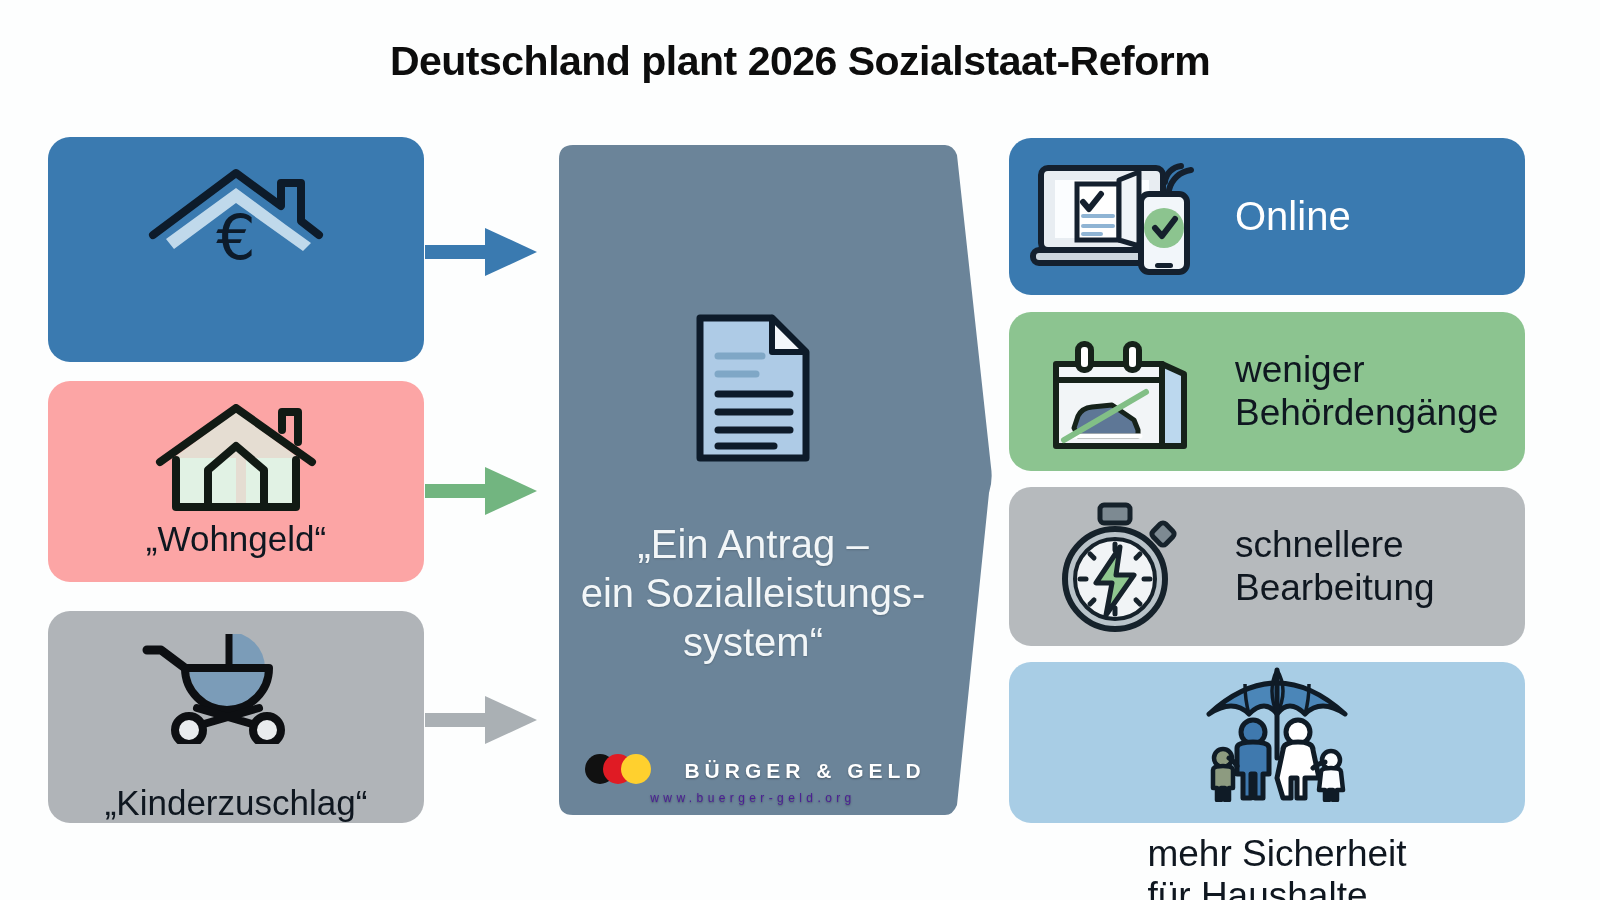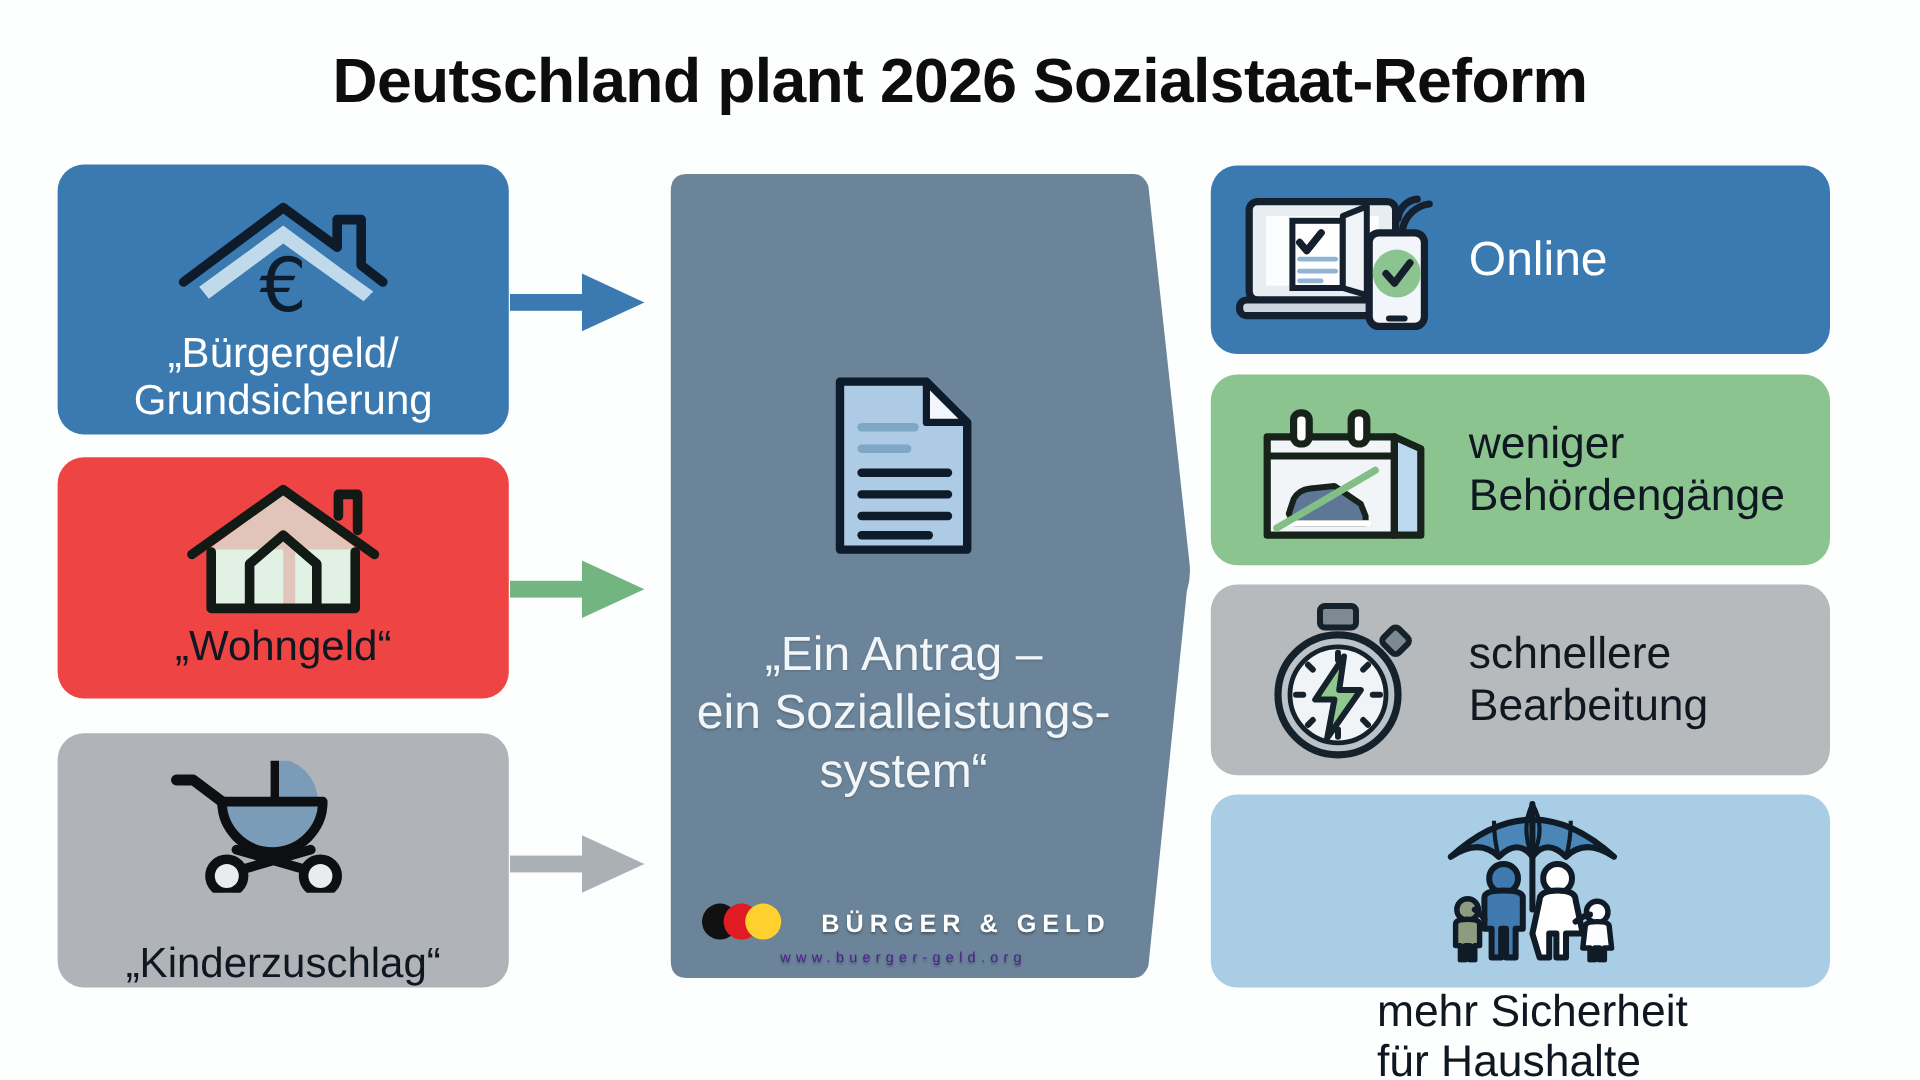--- a/index.html
+++ b/index.html
@@ -10,21 +10,21 @@
     font-family:"Liberation Sans","DejaVu Sans",sans-serif;
     overflow:hidden;
     position:relative;
   }
   #stage{position:relative;width:1600px;height:900px;background:#fdfefe;}
 
   
   .title{
     position:absolute;left:0;top:38px;width:1600px;
     text-align:center;
-    font-size:52px;font-weight:bold;letter-spacing:-0.5px;
+    font-size:41px;font-weight:bold;letter-spacing:-0.5px;
     color:#0d0d0d;
     font-family:"Liberation Sans","DejaVu Sans",sans-serif;
     white-space:nowrap;
   }
 
   
   .card{position:absolute;border-radius:22px;box-sizing:border-box;}
 
   
   .left-card{
@@ -39,21 +39,21 @@
     text-align:center;
     font-size:35px;line-height:1.12;
     font-weight:400;
     padding:0 10px;
     white-space:pre-line;
   }
   .left-label.light{color:#ffffff;}
   .left-label.dark{color:#0f1720;}
 
   #left-card-0{left:48px;top:137px;height:225px;background:#3a7ab0;}
-  #left-card-1{left:48px;top:381px;height:201px;background:#ef4444;}
+  #left-card-1{left:48px;top:381px;height:201px;background:#fca5a5;}
   #left-card-2{left:48px;top:611px;height:212px;background:#b0b4b8;gap:34px;}
 
   
   .arrow{position:absolute;height:60px;width:115px;}
 
   #arrow-0{left:425px;top:222px;}
   #arrow-1{left:425px;top:461px;}
   #arrow-2{left:425px;top:690px;}
 
   
@@ -87,21 +87,21 @@
   .brand-url{
     color:#4c1d95;font-size:12px;letter-spacing:4.4px;
     text-shadow:0 1px 2px rgba(0,0,0,.35);
   }
 
   
   .right-card{
     width:516px;
     display:flex;align-items:center;
     padding-left:20px;
-    gap:20px;
+    gap:31px;
   }
   .right-icon{flex:0 0 auto;width:175px;display:flex;align-items:center;justify-content:center;}
   .right-label{
     font-size:37px;line-height:1.14;font-weight:400;
     white-space:pre-line;
   }
   .right-label.light{color:#ffffff;}
   .right-label.dark{color:#0f1720;}
 
   #right-card-0{left:1009px;top:138px;height:157px;background:#3a7ab0;}
@@ -119,22 +119,20 @@
   <div class="title">Deutschland plant 2026 Sozialstaat-Reform</div>
 
   <div class="card left-card" id="left-card-0">
     <div class="left-icon">
       <svg width="210" height="108" viewBox="0 0 210 108">
         <path d="M22 74 L105 12 L150 45 L150 22 L170 22 L170 60 L188 74" fill="none" stroke="#0d1b2a" stroke-width="8" stroke-linejoin="round" stroke-linecap="round"></path>
         <path d="M35 78 L105 27 L155 64 L180 82 L172 90 L105 42 L43 88 Z" fill="#cfe3f2" opacity=".9"></path>
         <text x="105" y="98" font-family="'DejaVu Sans',sans-serif" font-size="62" font-weight="400" text-anchor="middle" fill="#0d1b2a">€</text>
       </svg>
     </div>
-    <div class="left-label light">„Bürgergeld/
-Grundsicherung</div>
   </div>
 
   <div class="card left-card" id="left-card-1">
     <div class="left-icon">
       <svg width="180" height="110" viewBox="0 0 180 110">
         <path d="M28 54 L90 54 L90 102 L28 102 Z M100 54 L152 54 L152 102 L100 102 Z" fill="#e9f5ec"></path>
         <path d="M30 52 L90 8 L150 52 L150 102 L30 102 Z" fill="#ddf0e2" opacity=".75"></path>
         <path d="M14 58 L90 4 L166 58" fill="none" stroke="#111a14" stroke-width="8" stroke-linejoin="round" stroke-linecap="round"></path>
         <path d="M136 26 L136 8 L152 8 L152 38" fill="none" stroke="#111a14" stroke-width="8" stroke-linejoin="round" stroke-linecap="round"></path>
         <path d="M30 56 L30 103 L150 103 L150 56" fill="none" stroke="#111a14" stroke-width="8" stroke-linejoin="round" stroke-linecap="round"></path>

